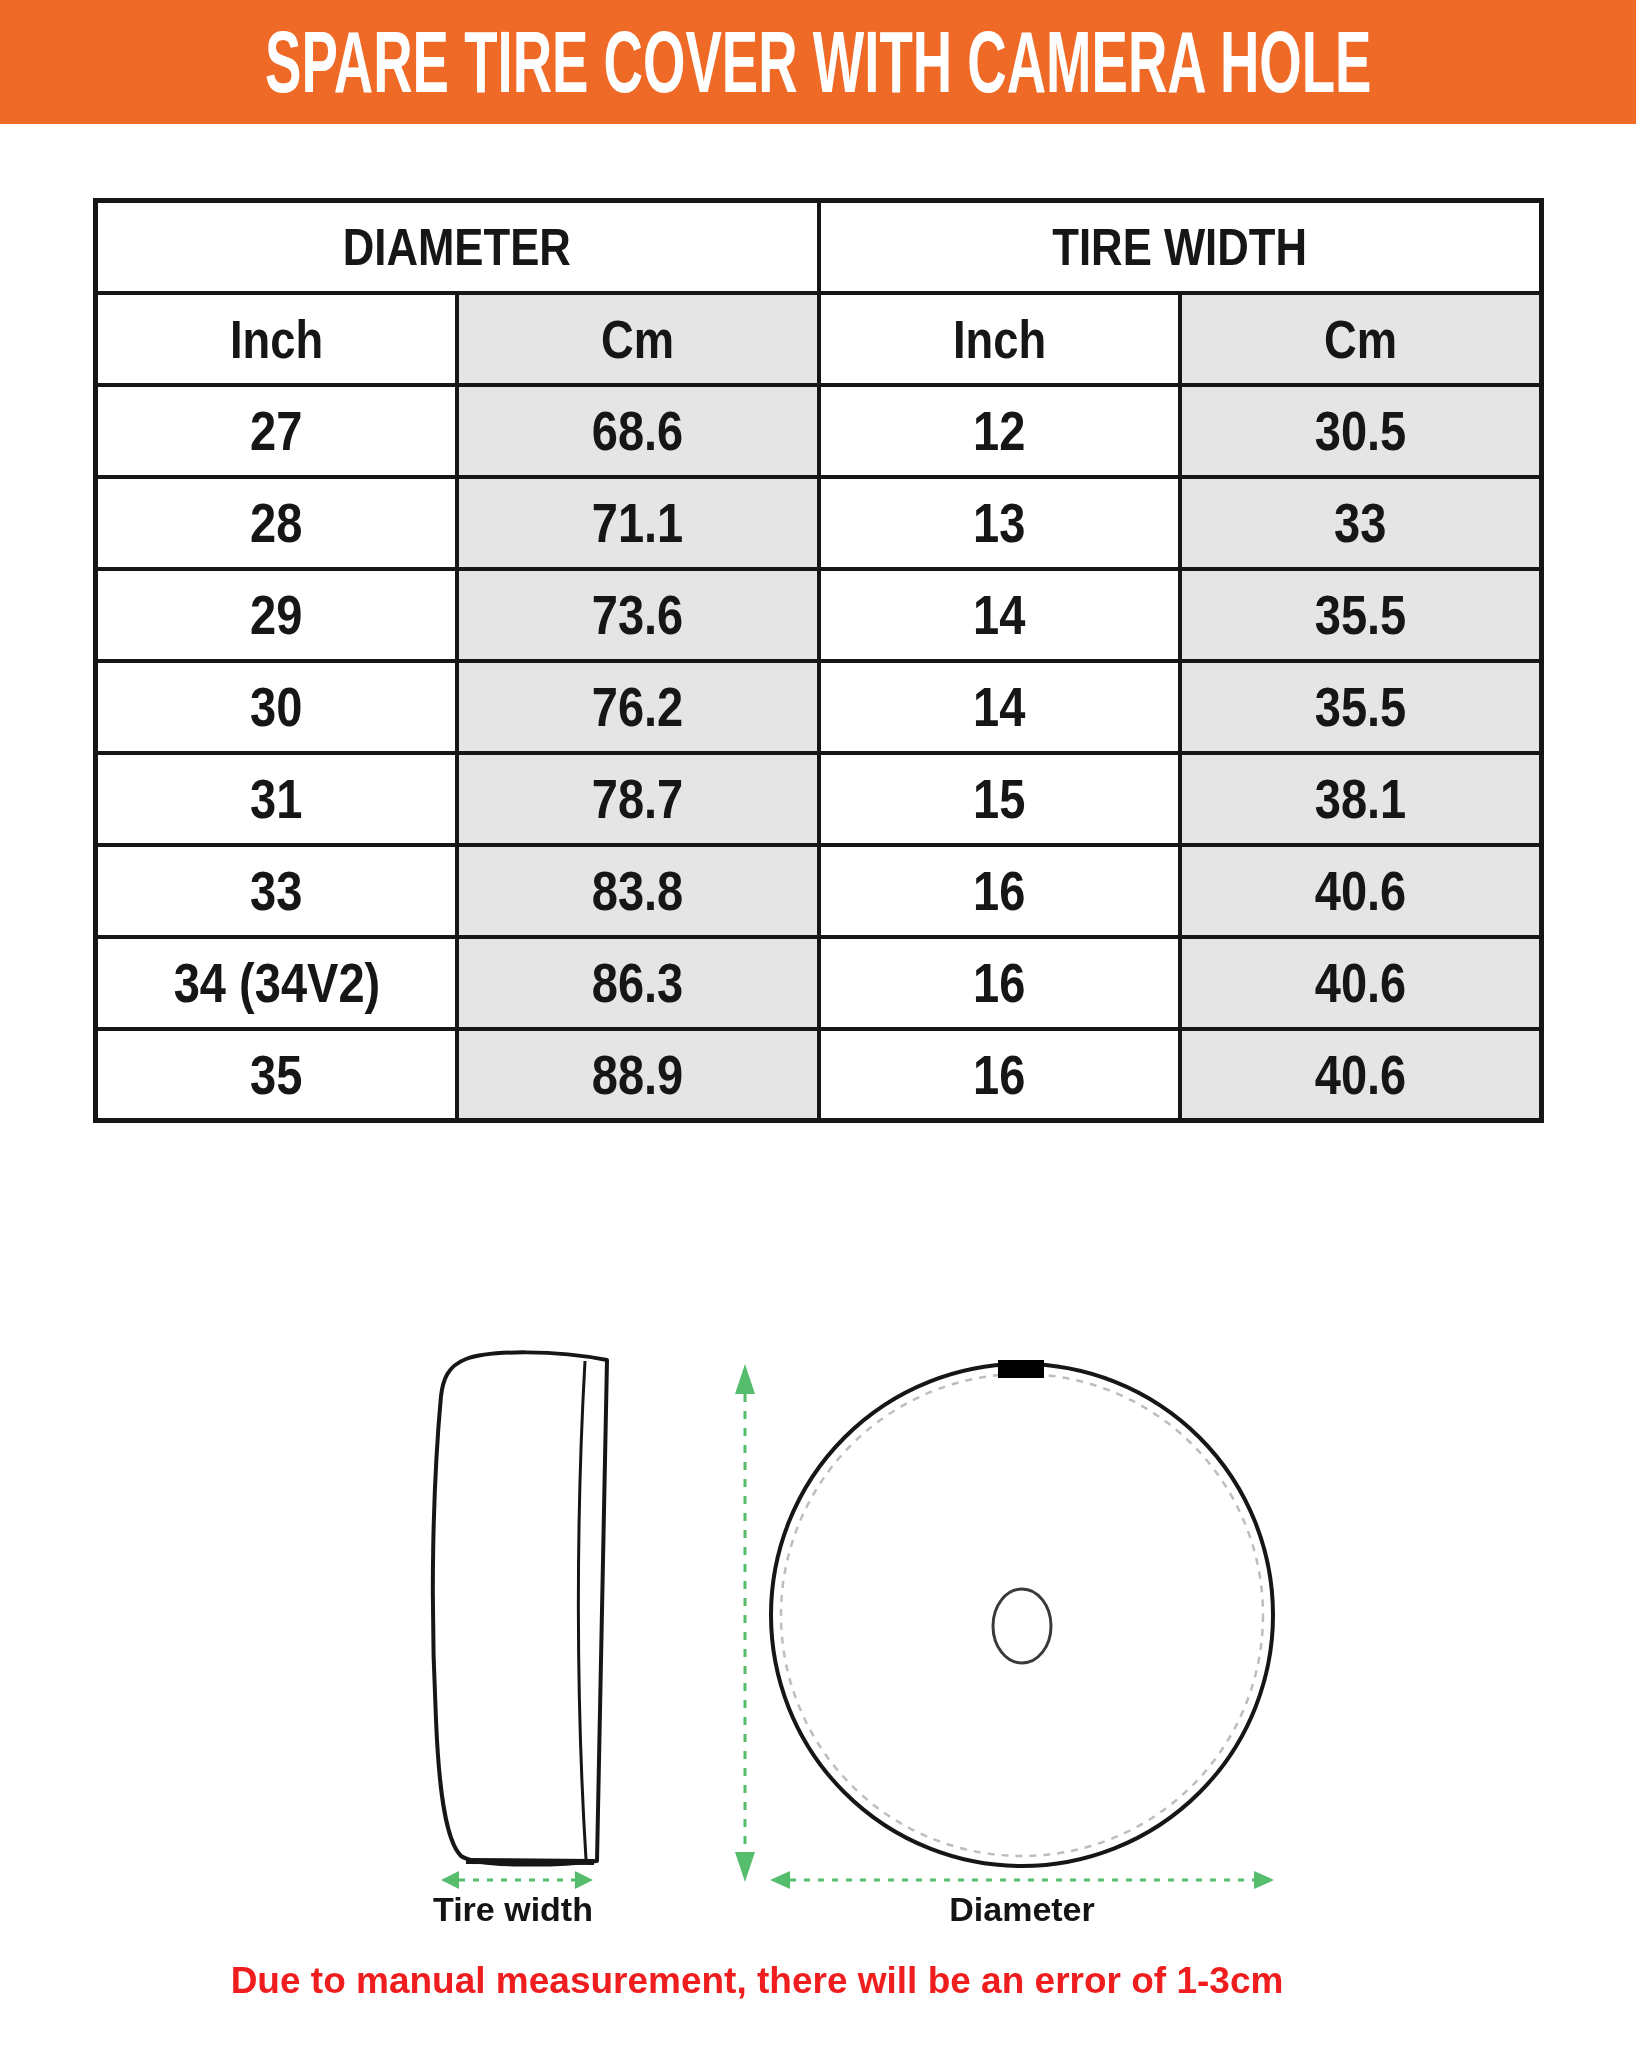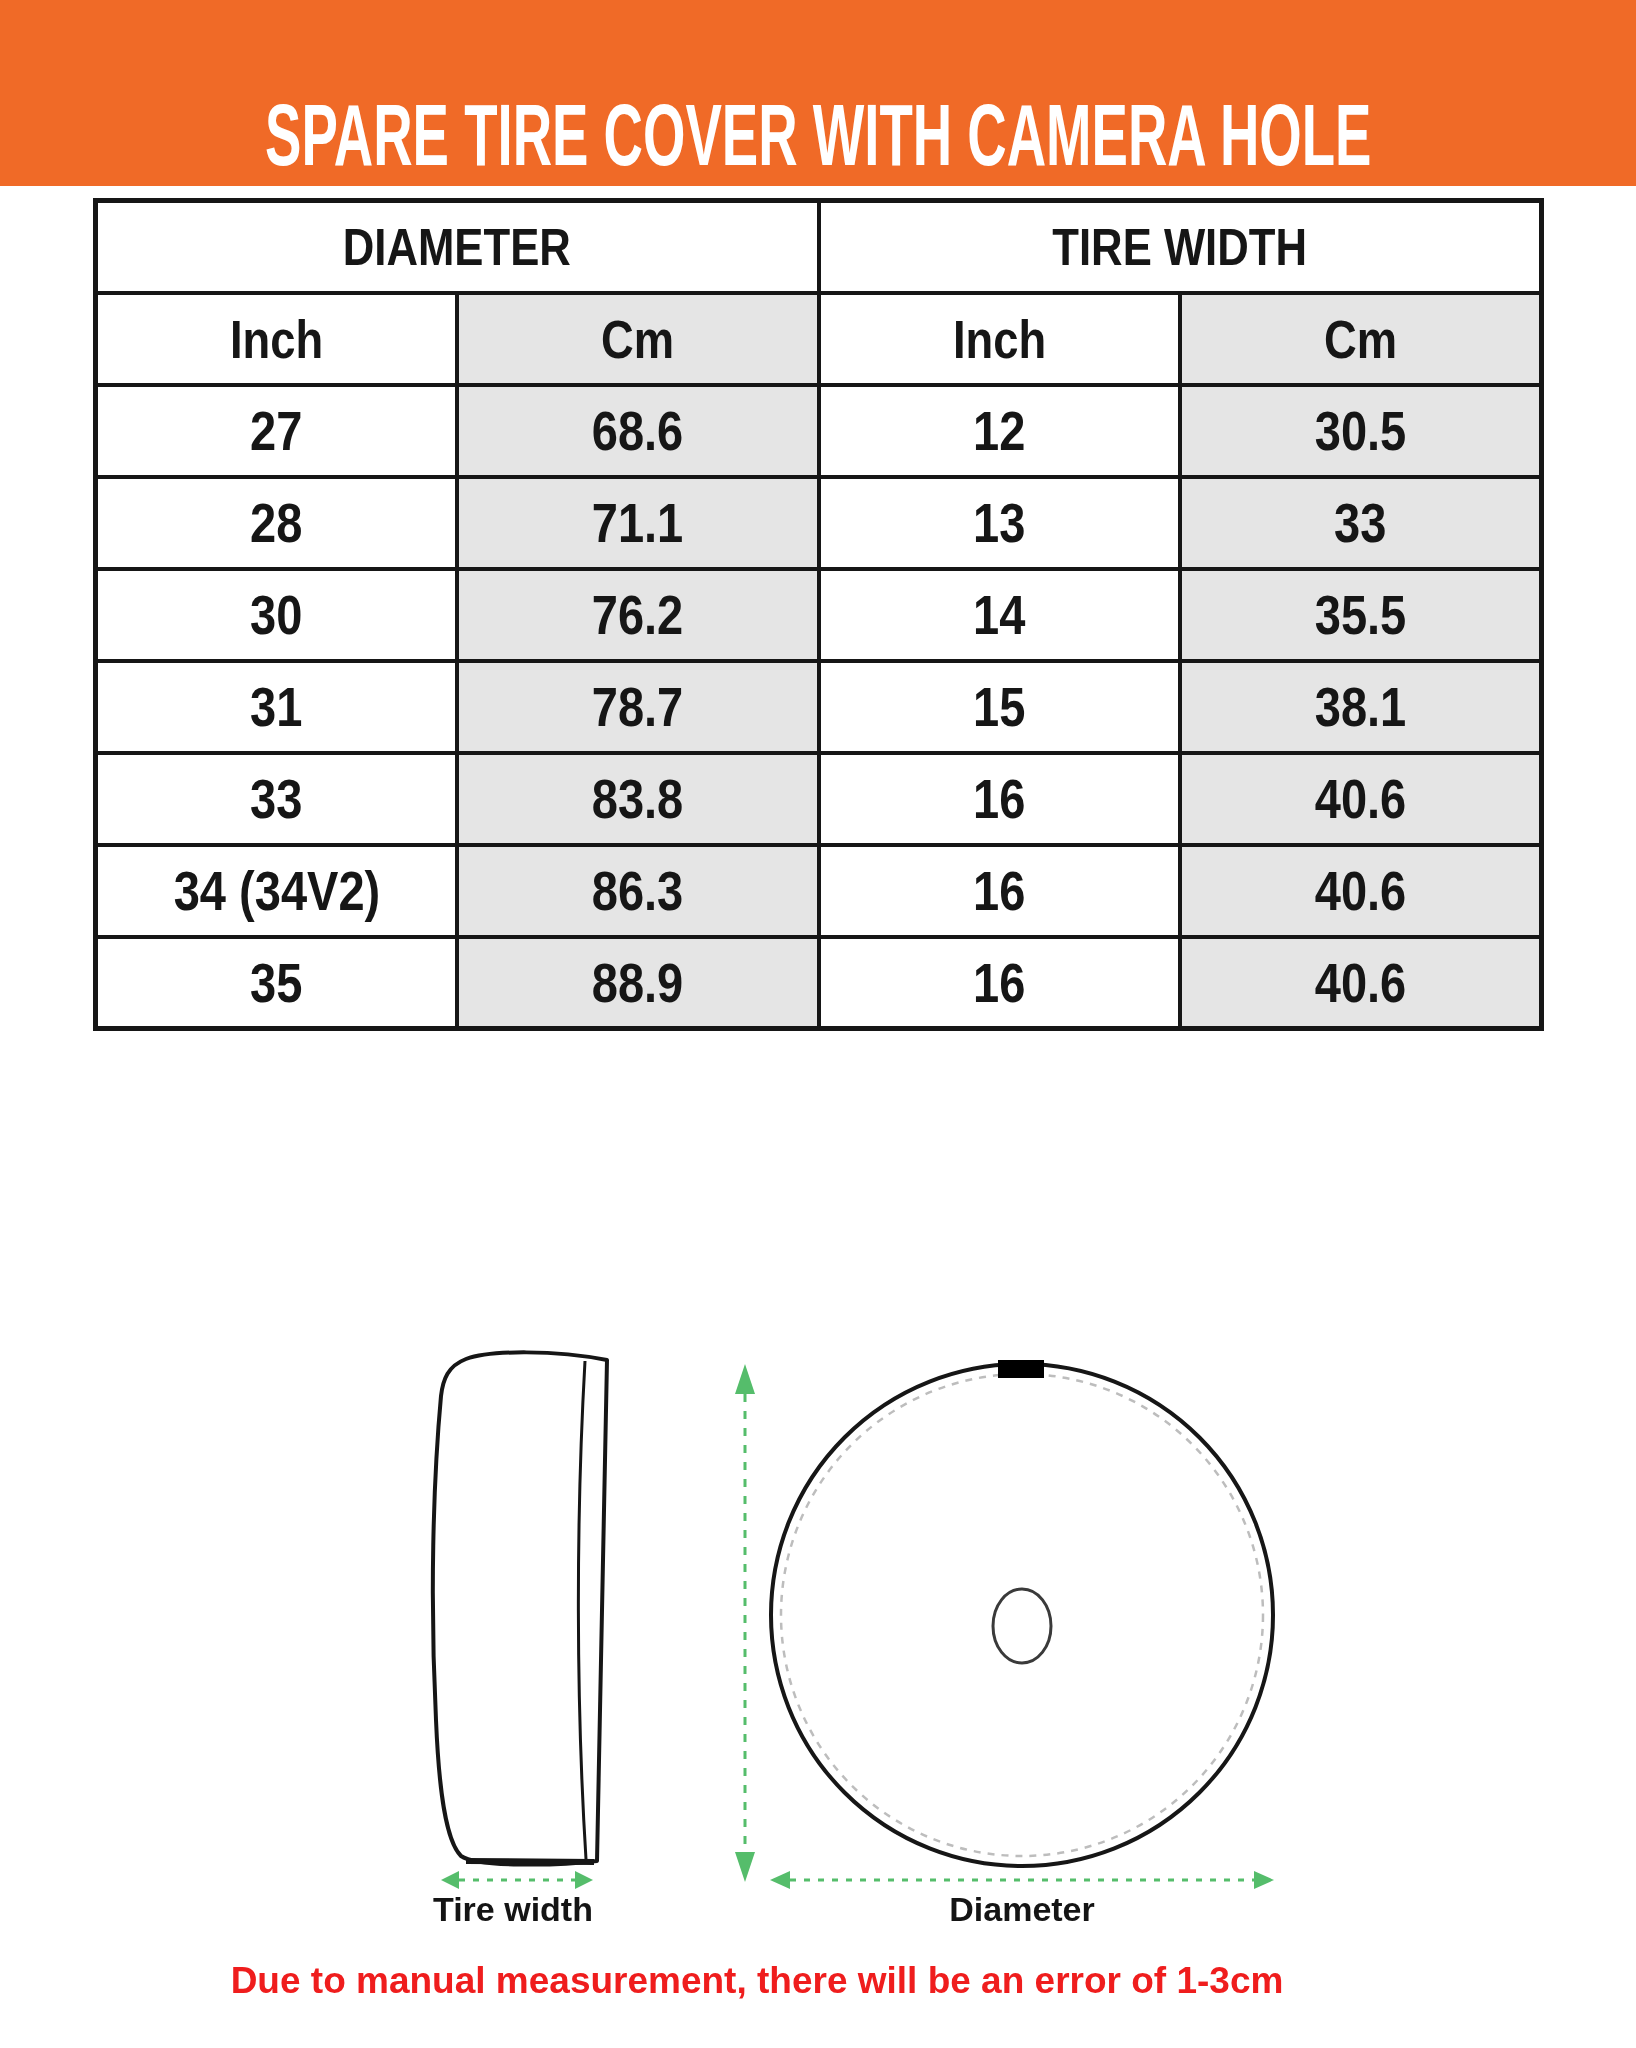--- a/index.html
+++ b/index.html
@@ -7,23 +7,23 @@
     width: 1636px; height: 2048px;
     position: relative;
     background: #ffffff;
     font-family: "Liberation Sans", sans-serif;
     overflow: hidden;
   }
 
   
   .banner {
     position: absolute; left: 0; top: 0;
-    width: 1636px; height: 186px;
+    width: 1636px; height: 124px;
     background: #F06A27;
-    display: flex; align-items: flex-end; justify-content: center;
+    display: flex; align-items: center; justify-content: center;
   }
   .banner-title {
     display: inline-block;
     white-space: nowrap;
     color: #ffffff;
     font-weight: 700;
     font-size: 88px;
     letter-spacing: 0px;
     transform: scaleX(0.62);
     transform-origin: 50% 50%;
@@ -130,20 +130,26 @@
         <td><span class="cond">12</span></td>
         <td class="cm"><span class="cond">30.5</span></td>
       </tr>
       <tr>
         <td><span class="cond">28</span></td>
         <td class="cm"><span class="cond">71.1</span></td>
         <td><span class="cond">13</span></td>
         <td class="cm"><span class="cond">33</span></td>
       </tr>
       <tr>
+        <td><span class="cond">29</span></td>
+        <td class="cm"><span class="cond">73.6</span></td>
+        <td><span class="cond">14</span></td>
+        <td class="cm"><span class="cond">35.5</span></td>
+      </tr>
+      <tr>
         <td><span class="cond">30</span></td>
         <td class="cm"><span class="cond">76.2</span></td>
         <td><span class="cond">14</span></td>
         <td class="cm"><span class="cond">35.5</span></td>
       </tr>
       <tr>
         <td><span class="cond">31</span></td>
         <td class="cm"><span class="cond">78.7</span></td>
         <td><span class="cond">15</span></td>
         <td class="cm"><span class="cond">38.1</span></td>

